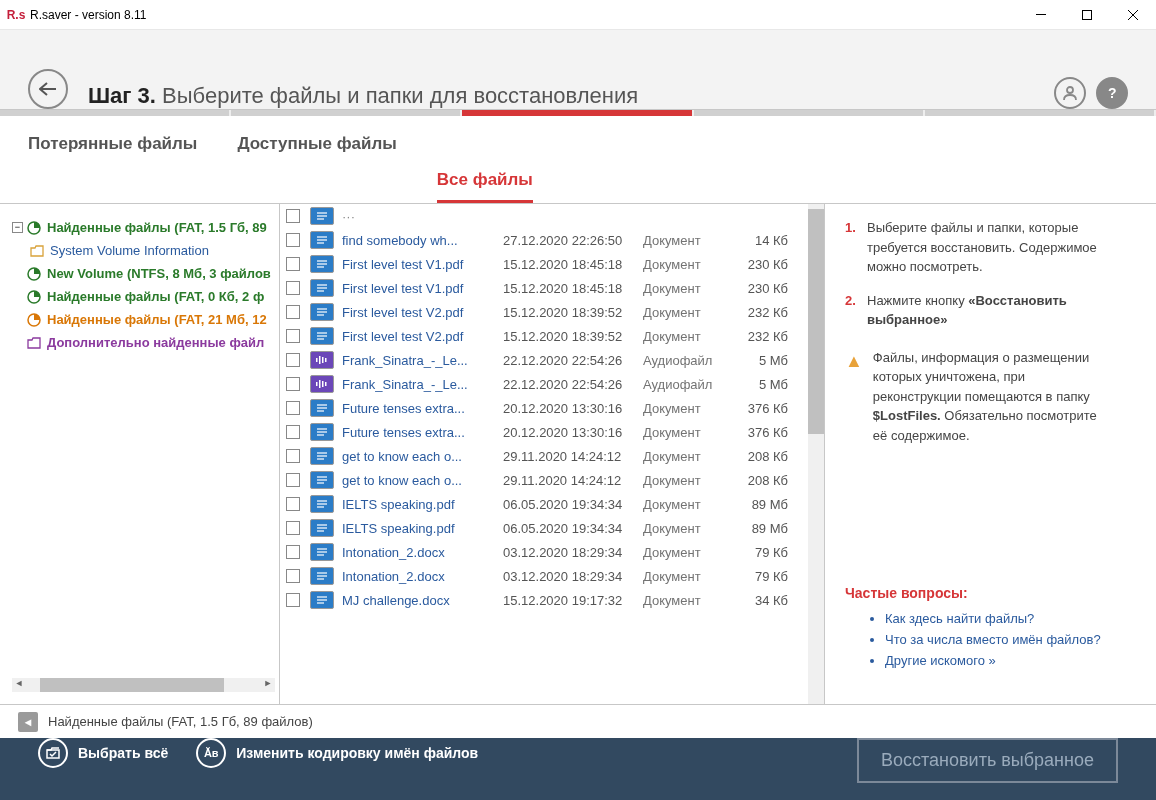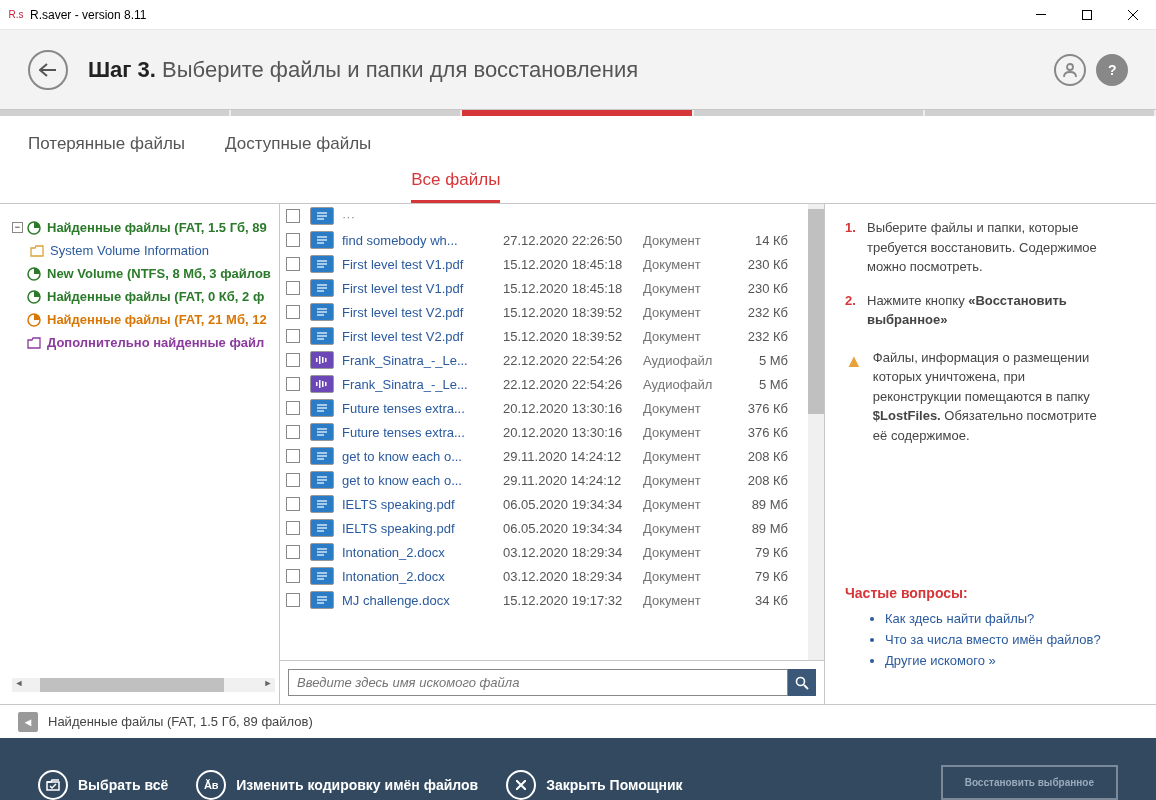--- a/index.html
+++ b/index.html
@@ -1,37 +1,37 @@
 <!DOCTYPE html>
 <html><head>
 <meta charset="utf-8">
 <style>
 * { margin: 0; padding: 0; box-sizing: border-box; }
 body { font-family: 'Segoe UI', Tahoma, sans-serif; font-size: 13px; color: #333; background: #fff; width: 1156px; height: 800px; overflow: hidden; display: flex; flex-direction: column; }
 
 .titlebar { height: 30px; background: #fff; display: flex; align-items: center; padding-left: 8px; border-bottom: 1px solid #e8e8e8; }
-.titlebar-icon { width: 16px; height: 16px; margin-right: 6px; display: flex; align-items: center; justify-content: center; font-size: 10px; font-weight: normal; color: #c41e3a; }
+.titlebar-icon { width: 16px; height: 16px; margin-right: 6px; display: flex; align-items: center; justify-content: center; font-size: 12px; font-weight: bold; color: #c41e3a; }
 .titlebar-text { font-size: 12px; color: #000; }
 .titlebar-controls { margin-left: auto; display: flex; }
 .titlebar-btn { width: 46px; height: 30px; display: flex; align-items: center; justify-content: center; cursor: pointer; }
 
-.header { height: 80px; background: #f3f3f3; display: flex; align-items: center; padding: 0 28px; border-bottom: 1px solid #c7c7c7; }
+.header { height: 80px; background: #f3f3f3; display: flex; align-items: flex-end; padding: 0 28px; border-bottom: 1px solid #c7c7c7; }
 .back-btn { width: 40px; height: 40px; border: 2px solid #888; border-radius: 50%; display: flex; align-items: center; justify-content: center; margin-right: 20px; cursor: pointer; }
 .header-title { font-size: 22px; color: #555; }
 .header-title strong { color: #222; font-weight: 600; }
 .header-right { margin-left: auto; display: flex; gap: 10px; }
 .header-icon { width: 32px; height: 32px; border: 2px solid #888; border-radius: 50%; display: flex; align-items: center; justify-content: center; cursor: pointer; }
 .header-icon.help { background: #888; color: #fff; }
 
 .progress { height: 6px; background: #eee; display: flex; }
 .progress span { flex: 1; background: #d0d0d0; margin-right: 2px; }
 .progress span.active { background: #d63638; }
 
 .tabs { display: flex; padding: 18px 28px 0; gap: 40px; border-bottom: 1px solid #c7c7c7; }
-.tab { font-size: 17px; color: #555; padding-bottom: 10px; cursor: pointer; }
+.tab { font-size: 17px; color: #555; padding-bottom: 10px; cursor: pointer; font-weight: bold; }
 .tab.active { color: #d63638; border-bottom: 3px solid #d63638; margin-top: 36px; }
 
 .main { flex: 1; display: flex; overflow: hidden; }
 
 .tree { width: 280px; border-right: 1px solid #c7c7c7; padding: 12px 4px 12px 12px; background: #fff; overflow: hidden; }
 .tree-item { display: flex; align-items: center; padding: 4px 0; cursor: pointer; white-space: nowrap; overflow: hidden; font-size: 13px; }
 .tree-item.bold { font-weight: 600; }
 .tree-toggle { width: 11px; height: 11px; border: 1px solid #888; display: inline-flex; align-items: center; justify-content: center; font-size: 9px; margin-right: 4px; line-height: 1; color: #555; flex-shrink: 0; }
 .tree-icon { width: 14px; height: 14px; margin-right: 6px; flex-shrink: 0; }
 .tree-indent { width: 18px; flex-shrink: 0; }
@@ -69,24 +69,24 @@
 .warn { display: flex; gap: 10px; margin-top: 18px; line-height: 1.5; }
 .warn-icon { color: #e8a23a; font-size: 18px; flex-shrink: 0; }
 .faq-title { color: #d63638; font-weight: 600; margin-top: 140px; margin-bottom: 10px; font-size: 14px; }
 .faq-list { list-style: disc; padding-left: 20px; }
 .faq-list li { color: #2a5a9e; margin-bottom: 6px; cursor: pointer; margin-left: 20px; }
 .faq-list li::marker { color: #2a5a9e; }
 
 .breadcrumb { height: 34px; display: flex; align-items: center; padding: 0 18px; border-top: 1px solid #c7c7c7; font-size: 13px; color: #444; gap: 10px; }
 .bc-btn { width: 20px; height: 20px; background: #9a9a9a; color: #fff; display: flex; align-items: center; justify-content: center; cursor: pointer; border-radius: 2px; font-size: 11px; }
 
-.footer { height: 62px; background: #324960; display: flex; align-items: flex-end; padding: 0 38px; gap: 28px; }
+.footer { height: 62px; background: #324960; display: flex; align-items: flex-start; padding: 0 38px; gap: 28px; }
 .footer-btn { display: flex; align-items: center; gap: 10px; color: #fff; cursor: pointer; font-size: 14px; font-weight: 600; }
 .footer-icon { width: 30px; height: 30px; border: 2px solid #fff; border-radius: 50%; display: flex; align-items: center; justify-content: center; font-size: 14px; }
-.footer-restore { margin-left: auto; border: 2px solid #7c8999; padding: 10px 22px; color: #9aabbc; font-size: 10px; font-weight: 700; cursor: pointer; }
+.footer-restore { margin-left: auto; border: 2px solid #7c8999; padding: 10px 22px; color: #9aabbc; font-size: 18px; font-weight: 400; cursor: pointer; }
 </style>
 </head>
 <body>
 
 <div class="titlebar">
   <span class="titlebar-icon">R.s</span>
   <span class="titlebar-text">R.saver - version 8.11</span>
   <div class="titlebar-controls">
     <div class="titlebar-btn">
         <svg width="10" height="1">
@@ -440,29 +440,20 @@
             </svg>
           </span>
           <span class="file-name">MJ challenge.docx</span>
           <span class="file-date">15.12.2020 19:17:32</span>
           <span class="file-type">Документ</span>
           <span class="file-size">34 Кб</span>
         </div>
         <div class="file-scroll">
           <div class="file-scroll-thumb"></div>
         </div>
-    </div>
-    <div class="search-row">
-      <input class="search-input" placeholder="Введите здесь имя искомого файла" style="">
-      <div class="search-btn">
-        <svg width="14" height="14">
-            <circle cx="5.5" cy="5.5" r="4" fill="none" stroke="#fff" stroke-width="1.6"></circle>
-            <line x1="9" y1="9" x2="13" y2="13" stroke="#fff" stroke-width="1.8"></line>
-          </svg>
-      </div>
     </div>
   </div>
 
   <div class="sidepanel">
     <ol>
       <li>Выберите файлы и папки, которые требуется восстановить. Содержимое можно посмотреть.</li>
       <li><span>Нажмите кнопку </span><strong>«Восстановить выбранное»</strong></li>
     </ol>
     <div class="warn">
       <span class="warn-icon">▲</span>
@@ -490,23 +481,14 @@
           <path d="M1 3 L5 3 L6 1 L13 1" fill="none" stroke="#fff" stroke-width="1.5"></path>
           <path d="M4 7 L6 9 L10 5" fill="none" stroke="#fff" stroke-width="1.5"></path>
         </svg>
       </span>
     <span>Выбрать всё</span>
   </div>
   <div class="footer-btn">
     <span class="footer-icon" style="font-size:11px;font-weight:bold;">Ăв</span>
     <span>Изменить кодировку имён файлов</span>
   </div>
-  <div class="footer-btn">
-    <span class="footer-icon">
-        <svg width="10" height="10">
-          <line x1="0" y1="0" x2="10" y2="10" stroke="#fff" stroke-width="2"></line>
-          <line x1="10" y1="0" x2="0" y2="10" stroke="#fff" stroke-width="2"></line>
-        </svg>
-      </span>
-    <span>Закрыть Помощник</span>
-  </div>
   <div class="footer-restore">Восстановить выбранное</div>
 </div>
 
 </body></html>

